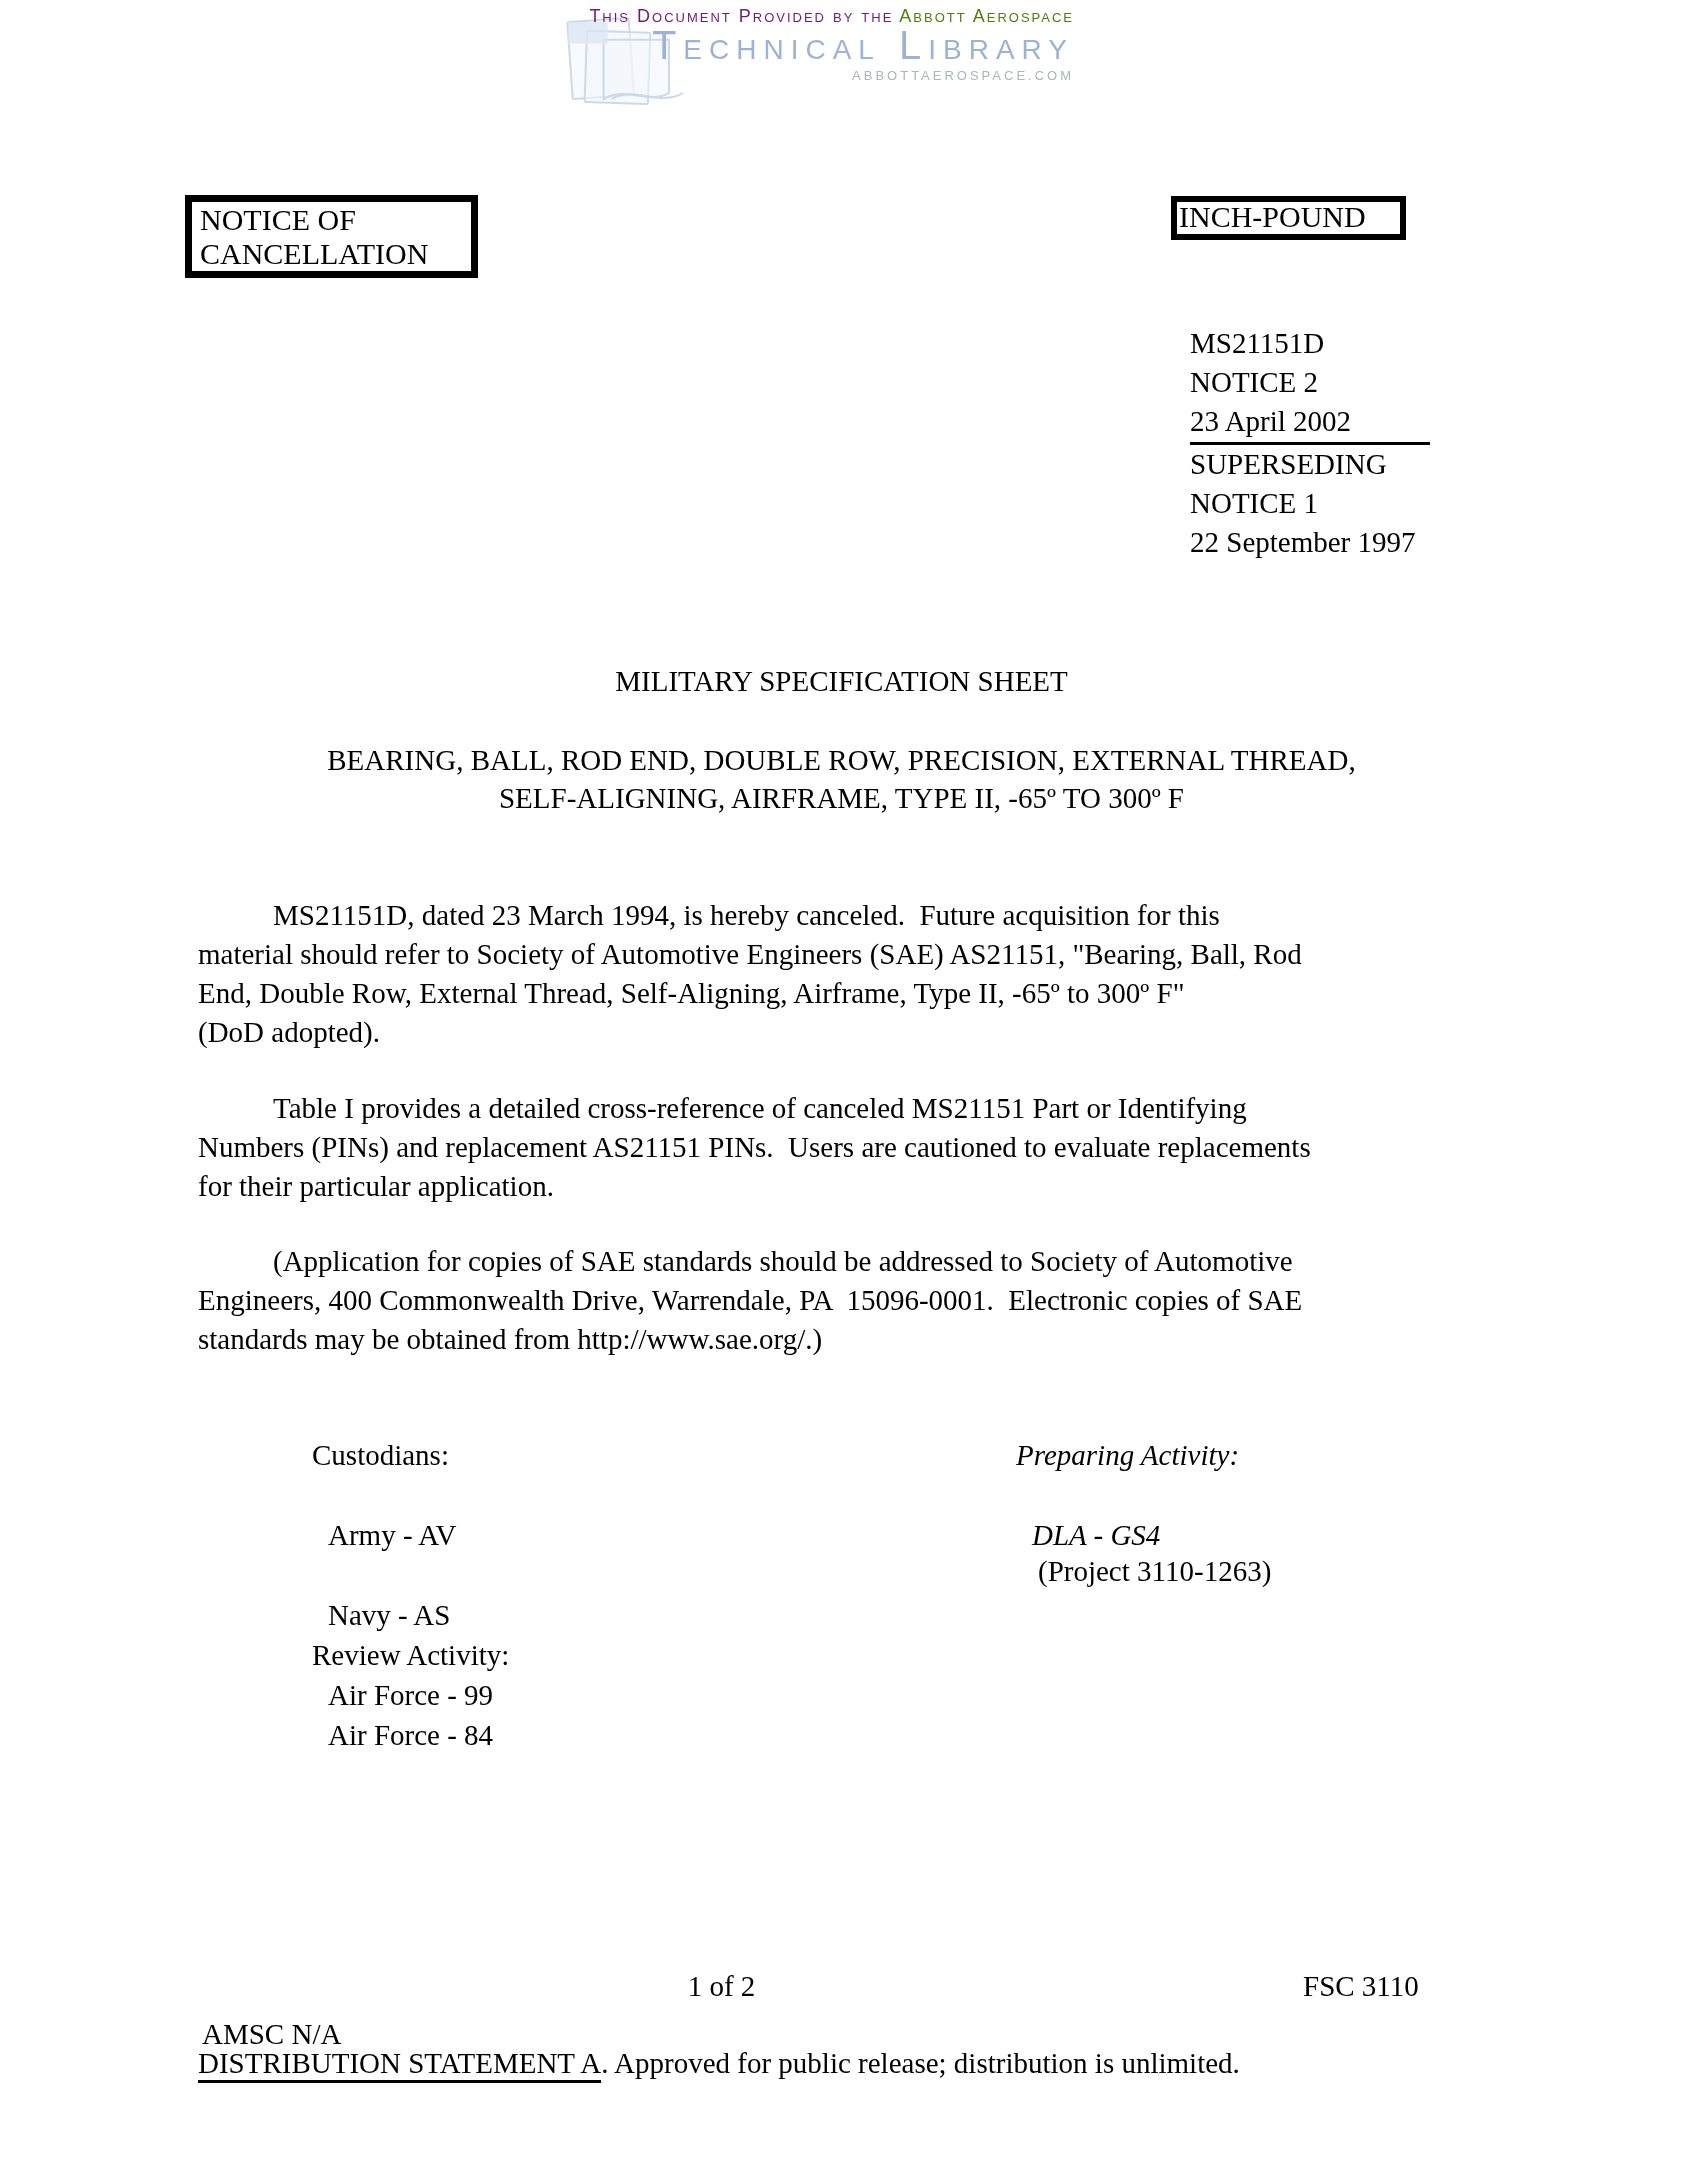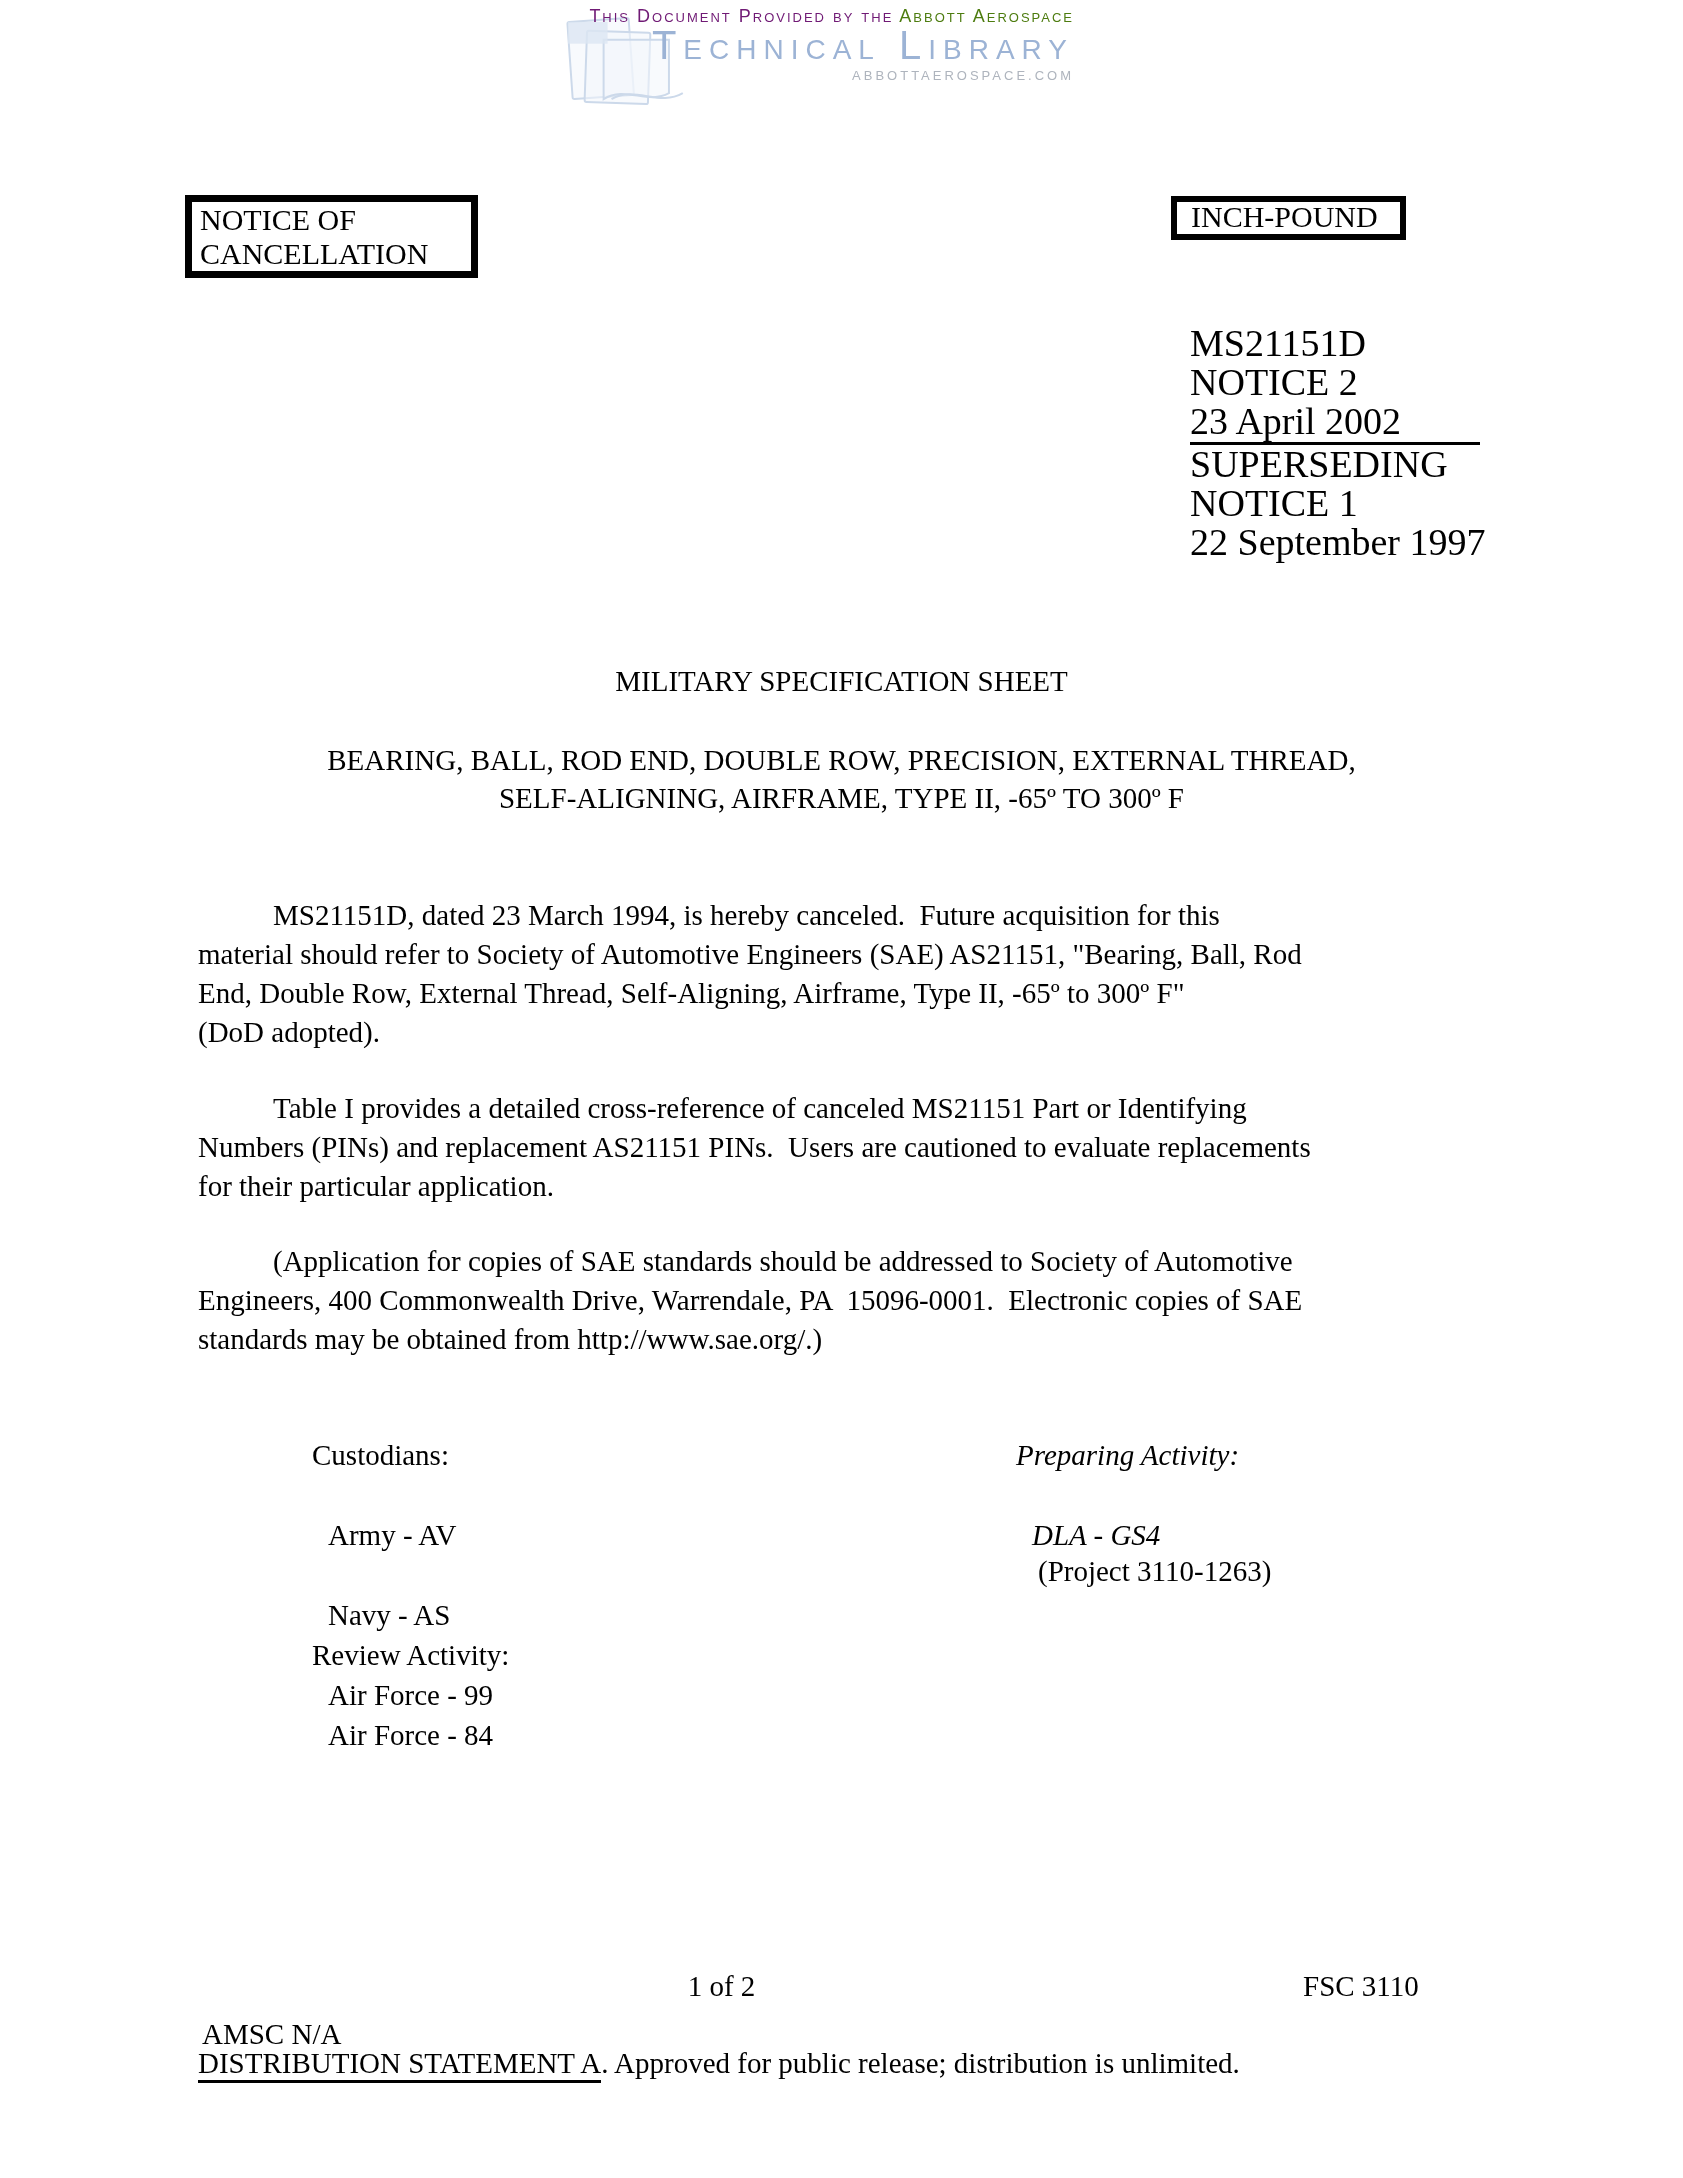--- a/index.html
+++ b/index.html
@@ -41,26 +41,26 @@
     position: absolute; left: 185px; top: 195px;
     width: 293px; height: 83px;
     border: 7px solid #000; box-sizing: border-box;
     padding: 1px 0 0 8px;
     font-size: 30px; line-height: 34px;
   }
   .inch-box {
     position: absolute; left: 1171px; top: 196px;
     width: 235px; height: 44px;
     border: 6px solid #000; box-sizing: border-box;
-    padding-left: 14px;
+    padding-left: 2px;
     font-size: 30px; line-height: 30px;
   }
 
   
-  .doc-id { position: absolute; left: 1190px; top: 324px; font-size: 38px; line-height: 39px; }
+  .doc-id { position: absolute; left: 1190px; top: 324px; font-size: 29px; line-height: 39px; }
   .date-underline { display: inline-block; border-bottom: 3px solid #000; padding-right: 79px; padding-bottom: 1px; }
 
   
   .title-main { position: absolute; left: 0; top: 665px; width: 1683px; text-align: center; font-size: 29px; }
   .title-sub  { position: absolute; left: 0; top: 741px; width: 1683px; text-align: center; font-size: 29px; line-height: 38px; }
 
   
   .par {
     position: absolute; left: 198px; width: 1307px;
     margin: 0;

